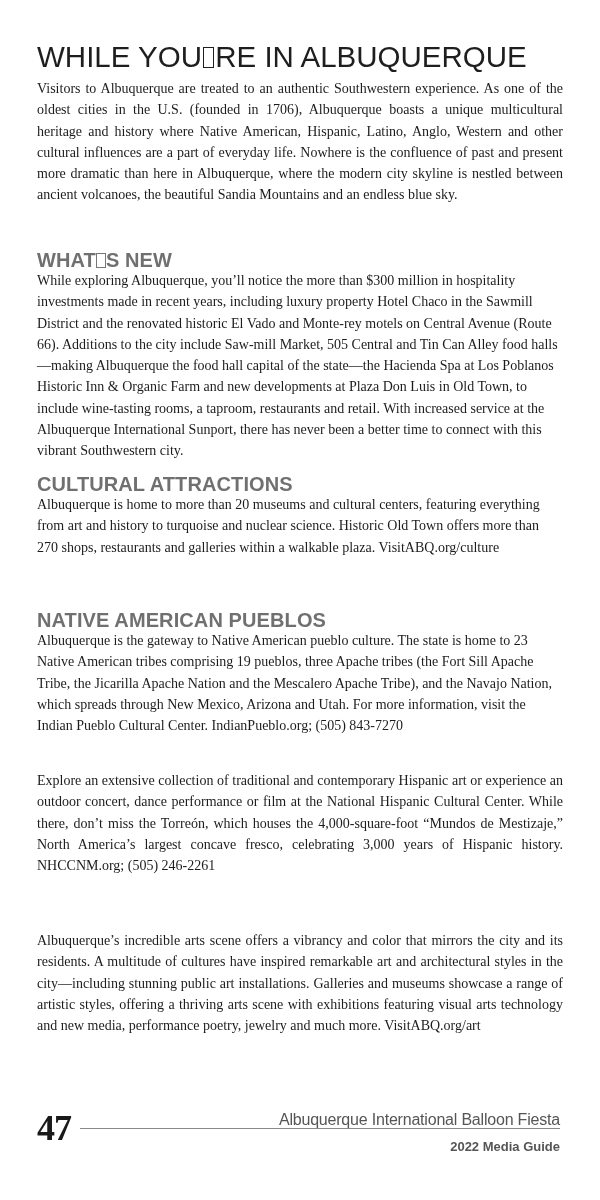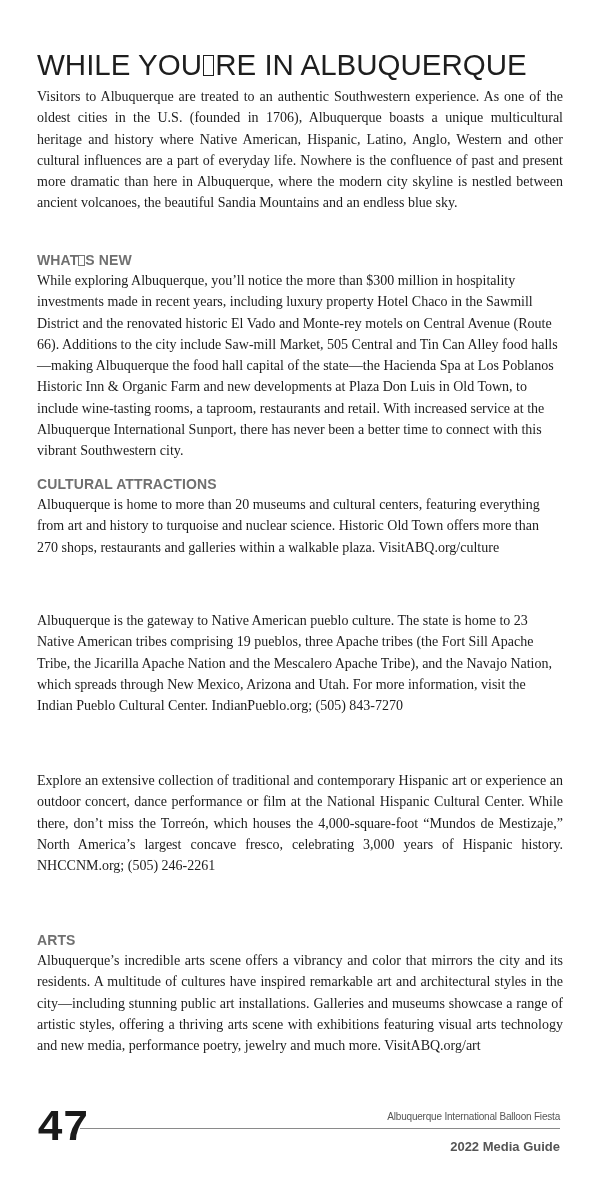--- a/index.html
+++ b/index.html
@@ -1,17 +1,17 @@
 <!DOCTYPE html>
 <html><head>
   <meta charset="utf-8">
   <style>
     html, body { margin: 0; padding: 0; background: #ffffff; }
     body { width: 600px; height: 1200px; position: relative; overflow: hidden; color: #1f1f1f; }
-    .page { position: absolute; left: 37px; top: 48px; width: 526px; }
+    .page { position: absolute; left: 37px; top: 40px; width: 526px; }
     .title {
       font-family: "Liberation Sans", sans-serif;
       font-weight: 500;
       font-size: 29.5px;
       line-height: 34px;
       letter-spacing: 0px;
       color: #1e1e1e;
       margin: 0 0 0 0;
       white-space: nowrap;
     }
@@ -20,36 +20,36 @@
     .body {
       font-family: "Liberation Serif", serif;
       font-size: 14px;
       line-height: 21.3px;
       color: #1c1c1c;
       margin: 0;
     }
     .justify { text-align: justify; text-align-last: left; }
     .heading {
       font-family: "Liberation Sans", sans-serif;
-      font-size: 14px;
+      font-size: 20px;
       line-height: 20px;
       color: #707070;
       margin: 0;
       letter-spacing: 0.1px;
     }
     .section { position: absolute; left: 37px; width: 526px; }
     .footer-num {
       position: absolute; left: 37px; top: 1108px;
-      font-family: Liberation Mono, monospace; font-weight: bold;
-      font-size: 44px; line-height: 40px; color: #1a1a1a; letter-spacing: -1px;
+      font-family: Liberation Serif, serif; font-weight: bold;
+      font-size: 36px; line-height: 40px; color: #1a1a1a; letter-spacing: -1px;
     }
     .footer-line { position: absolute; left: 80px; top: 1128px; width: 480px; height: 1px; background: #8a8a8a; }
     .footer-pub {
       position: absolute; right: 40px; top: 1111px;
-      font-family: "Liberation Sans", sans-serif; font-size: 10px; color: #555; letter-spacing: -0.2px;
+      font-family: "Liberation Sans", sans-serif; font-size: 16px; color: #555; letter-spacing: -0.2px;
     }
     .footer-guide {
       position: absolute; right: 40px; top: 1139px;
       font-family: "Liberation Sans", sans-serif; font-weight: bold; font-size: 13px; color: #555;
     }
   </style>
 </head>
 <body>
 
 <div class="page">
@@ -61,28 +61,28 @@
   <h2 class="heading"><span>WHAT</span><span class="hbox"></span><span>S NEW</span></h2>
   <p class="body">While exploring Albuquerque, you’ll notice the more than $300 million in hospitality investments made in recent years, including luxury property Hotel Chaco in the Sawmill District and the renovated historic El Vado and Monte-rey motels on Central Avenue (Route 66). Additions to the city include Saw-mill Market, 505 Central and Tin Can Alley food halls—making Albuquerque the food hall capital of the state—the Hacienda Spa at Los Poblanos Historic Inn &amp; Organic Farm and new developments at Plaza Don Luis in Old Town, to include wine-tasting rooms, a taproom, restaurants and retail. With increased service at the Albuquerque International Sunport, there has never been a better time to connect with this vibrant Southwestern city.</p>
 </div>
 
 <div class="section" style="top:474px;">
   <h2 class="heading">CULTURAL ATTRACTIONS</h2>
   <p class="body">Albuquerque is home to more than 20 museums and cultural centers, featuring everything from art and history to turquoise and nuclear science. Historic Old Town offers more than 270 shops, restaurants and galleries within a walkable plaza. VisitABQ.org/culture</p>
 </div>
 
 <div class="section" style="top:610px;">
+  <h2 class="heading">NATIVE AMERICAN PUEBLOS</h2>
   <p class="body">Albuquerque is the gateway to Native American pueblo culture. The state is home to 23 Native American tribes comprising 19 pueblos, three Apache tribes (the Fort Sill Apache Tribe, the Jicarilla Apache Nation and the Mescalero Apache Tribe), and the Navajo Nation, which spreads through New Mexico, Arizona and Utah. For more information, visit the Indian Pueblo Cultural Center. IndianPueblo.org; (505) 843-7270</p>
 </div>
 
 <div class="section" style="top:770px;">
   <p class="body justify">Explore an extensive collection of traditional and contemporary Hispanic art or experience an outdoor concert, dance performance or film at the National Hispanic Cultural Center. While there, don’t miss the Torreón, which houses the 4,000-square-foot “Mundos de Mestizaje,” North America’s largest concave fresco, celebrating 3,000 years of Hispanic history. NHCCNM.org; (505) 246-2261</p>
 </div>
 
 <div class="section" style="top:930px;">
-  <h2 class="heading">ARTS</h2>
   <p class="body justify">Albuquerque’s incredible arts scene offers a vibrancy and color that mirrors the city and its residents. A multitude of cultures have inspired remarkable art and architectural styles in the city—including stunning public art installations. Galleries and museums showcase a range of artistic styles, offering a thriving arts scene with exhibitions featuring visual arts technology and new media, performance poetry, jewelry and much more. VisitABQ.org/art</p>
 </div>
 
 <div class="footer-num">47</div>
 <div class="footer-line"></div>
 <div class="footer-pub">Albuquerque International Balloon Fiesta</div>
 <div class="footer-guide">2022 Media Guide</div>
 
 </body></html>

